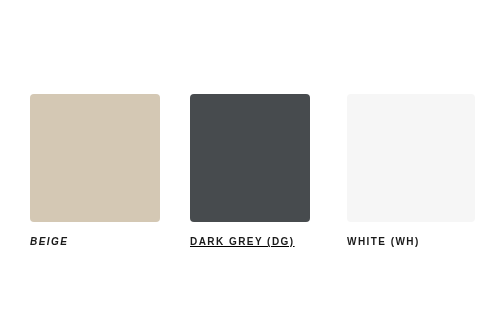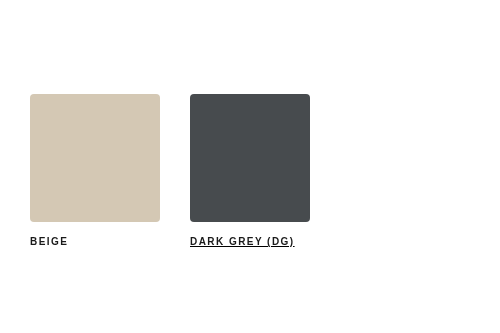--- a/index.html
+++ b/index.html
@@ -58,22 +58,26 @@
   #swatch-group-white      { left: 347px; }
   #swatch-group-white   .swatch-chip { width: 128px; height: 128px; }
 </style>
 </head>
 <body style="background: rgb(255, 255, 255);">
 
 <div id="palette-board">
 
   <div class="swatch-group" id="swatch-group-beige">
     <span class="swatch-chip" style="background: rgb(212, 200, 180);"></span>
-    <span class="swatch-label" style="color: rgb(26, 26, 26);">BEIGE</span>
+    <span class="swatch-label" style="color: rgb(26, 26, 26); font-style: italic;">BEIGE</span>
   </div>
 
   <div class="swatch-group" id="swatch-group-dark-grey">
     <span class="swatch-chip" style="background: rgb(71, 75, 78);"></span>
     <span class="swatch-label" style="color: rgb(26, 26, 26);">DARK GREY (DG)</span>
   </div>
 
+  <div class="swatch-group" id="swatch-group-white">
+    <span class="swatch-chip" style="background: rgb(246, 246, 246);"></span>
+    <span class="swatch-label" style="color: rgb(26, 26, 26);">WHITE (WH)</span>
+  </div>
 
 </div>
 
 </body></html>

